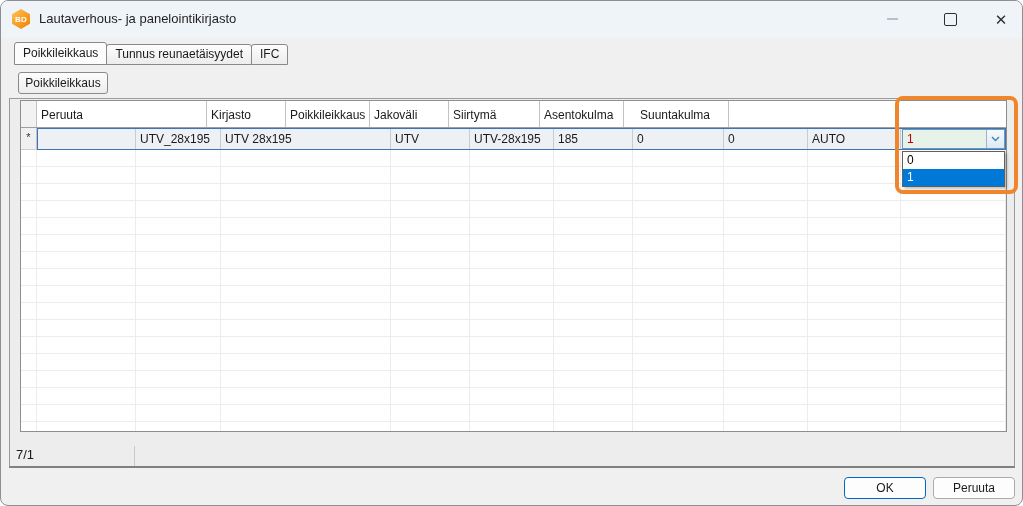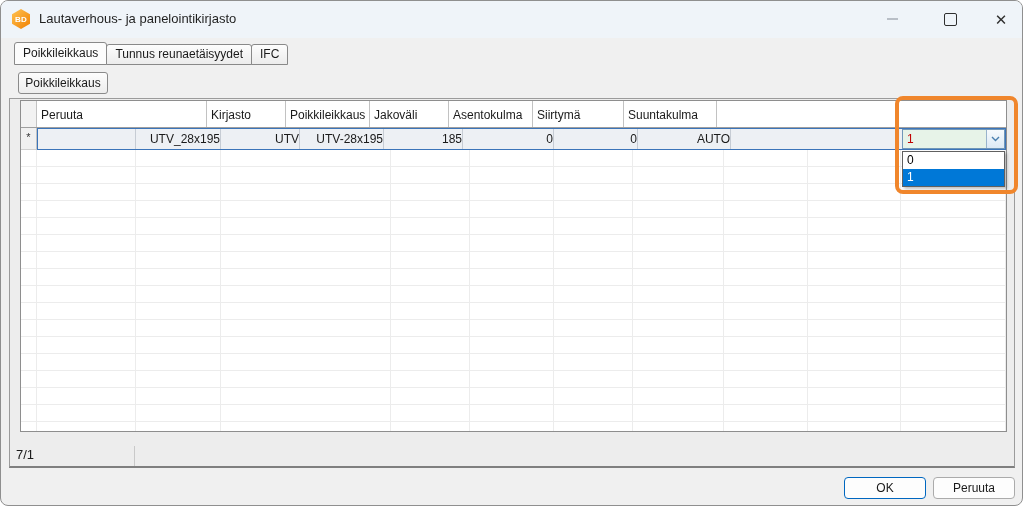--- a/index.html
+++ b/index.html
@@ -39,21 +39,21 @@
   
   .grid { position:absolute; left:19px; top:99px; width:987px; height:332px; box-sizing:border-box;
           background:#ffffff; border:1px solid #8e8e8e; overflow:hidden; }
   .hrow { display:flex; height:27px; box-sizing:border-box; border-bottom:1px solid #9f9f9f; background:#ffffff; }
   .hcell { box-sizing:border-box; flex:0 0 auto; border-right:1px solid #c2c2c2; font-size:12px; color:#1a1a1a;
            padding:7px 0 0 4px; overflow:hidden; white-space:nowrap; }
   .hcell.rowhdr { background:#f2f2f2; }
   .drow { display:flex; height:22px; box-sizing:border-box; }
   .drow .rowhdr { flex:0 0 16px; box-sizing:border-box; border-right:1px solid #c2c2c2; border-bottom:1px solid #cfcfcf;
                   background:#f0f0f0; color:#333; font-size:11px; text-align:center; line-height:18px; }
-  .rowsel { flex:1; display:flex; box-sizing:border-box; border:1px solid #3b74b9; background:#edf0f4; overflow:hidden;text-align:right; }
+  .rowsel { flex:1; display:flex; box-sizing:border-box; border:1px solid #3b74b9; background:#edf0f4; overflow:hidden; }
   .dcell { box-sizing:border-box; flex:0 0 auto; border-right:1px solid #c6ccd4; font-size:12px; color:#1a1a1a;
            padding:3px 0 0 4px; white-space:nowrap; overflow:hidden; }
   .frow { display:flex; height:17px; box-sizing:border-box; border-bottom:1px solid #ececec; }
   .fcell { box-sizing:border-box; flex:0 0 auto; border-right:1px solid #ececec; height:100%; }
 
   
   .status-count { position:absolute; left:15px; top:446px; font-size:13px; color:#1a1a1a; }
   .status-divider { position:absolute; left:133px; top:445px; width:1px; height:20px; background:#c9c9c9; }
 
   
@@ -107,29 +107,30 @@
 
   <div class="panel"></div>
 
   <div class="grid">
       <div class="hrow">
         <div class="hcell rowhdr" style="width: 16px;"></div>
         <div class="hcell" style="width: 170px;">Peruuta</div>
         <div class="hcell" style="width: 79px;">Kirjasto</div>
         <div class="hcell" style="width: 84px;">Poikkileikkaus</div>
         <div class="hcell" style="width: 79px;">Jakoväli</div>
+        <div class="hcell" style="width: 91px;">Siirtymä</div>
         <div class="hcell" style="width: 84px;">Asentokulma</div>
-        <div class="hcell" style="width: 91px;">Siirtymä</div>
-        <div class="hcell" style="width: 93px;">Suuntakulma</div>
+        <div class="hcell" style="width: 93px; margin-left: 12px;">Suuntakulma</div>
       </div>
       <div class="drow">
         <div class="rowhdr" style="width: 16px;">*</div>
         <div class="rowsel">
           <div class="dcell" style="width: 98px;"></div>
           <div class="dcell" style="width: 85px;">UTV_28x195</div>
+          <div class="dcell" style="width: 170px;">UTV 28x195</div>
           <div class="dcell" style="width: 79px;">UTV</div>
           <div class="dcell" style="width: 84px;">UTV-28x195</div>
           <div class="dcell" style="width: 79px;">185</div>
           <div class="dcell" style="width: 91px;">0</div>
           <div class="dcell" style="width: 84px;">0</div>
           <div class="dcell" style="width: 93px;">AUTO</div>
           <div class="dcell" style="width: 105px; flex: 1 1 0%; border-right: none;"></div>
         </div>
       </div>
       <div class="frow">

